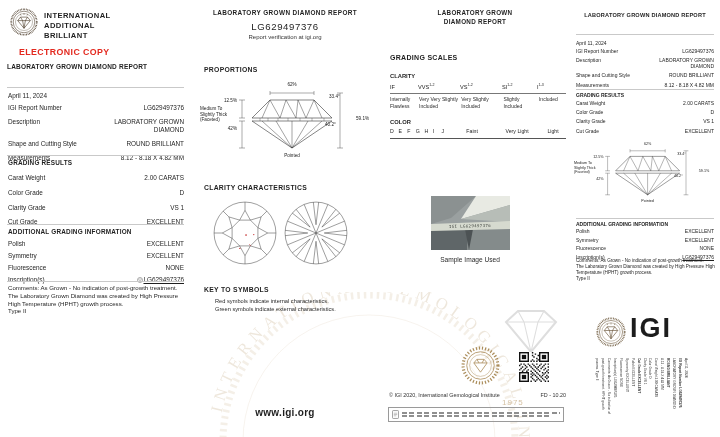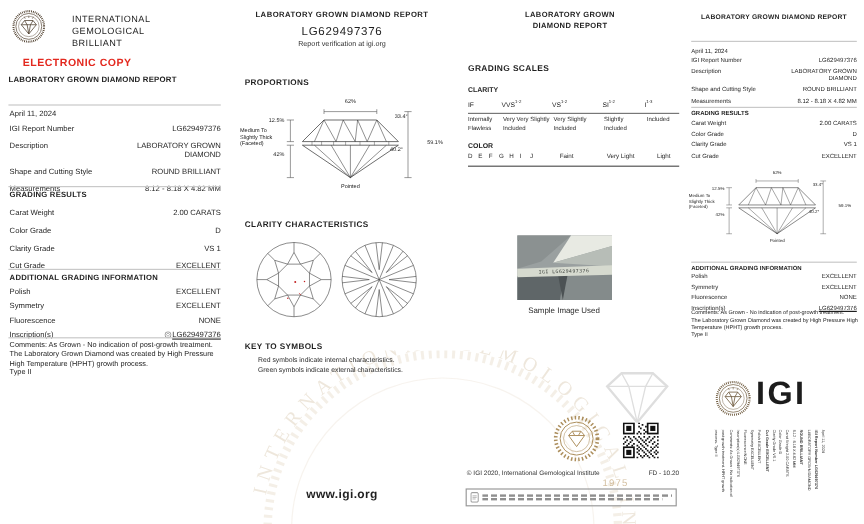--- a/index.html
+++ b/index.html
@@ -68,23 +68,23 @@
   <div class="abs wm" style="left:502px;top:398px;font-size:8px;color:#b18c55;opacity:.55;letter-spacing:1px;">1975</div>
 
   <div class="lp">
     <svg class="abs emb-dark" style="left:10px;top:8px;width:28px;height:28px" viewBox="0 0 40 40">
       <circle cx="20" cy="20" r="18.2" fill="none" stroke="currentColor" stroke-width="2.4" stroke-dasharray="1 1.2"></circle>
       <circle cx="20" cy="20" r="15.4" fill="none" stroke="currentColor" stroke-width=".8"></circle>
       <circle cx="20" cy="20" r="12.2" fill="none" stroke="currentColor" stroke-width=".5"></circle>
       <path fill="none" stroke="currentColor" stroke-width=".9" d="M11 18 15 13H25L29 18 20 29Z M11 18H29M15 13 18 18M25 13 22 18M18 18 20 29M22 18 20 29"></path>
       <path stroke="currentColor" stroke-width=".7" d="M20 7.5V10M14.5 8.5 15.8 10.8M25.5 8.5 24.2 10.8"></path>
     </svg>
-    <div class="abs" style="left:60px;top:11px;font-size:7.6px;font-weight:normal;line-height:1.3;letter-spacing:.4px;">
+    <div class="abs" style="left:44px;top:11px;font-size:7.6px;font-weight:bold;line-height:1.3;letter-spacing:.4px;">
       <div>INTERNATIONAL</div>
-      <div>GEMOLOGICAL</div>
+      <div>ADDITIONAL</div>
       <div>BRILLIANT</div>
     </div>
     <div class="abs b red" style="left:19px;top:47px;font-size:8.8px;letter-spacing:.4px;">ELECTRONIC COPY</div>
     <div class="abs b" style="left:7px;top:63px;font-size:6.5px;letter-spacing:.2px;">LABORATORY GROWN DIAMOND REPORT</div>
     <div class="sep" style="left:7px;top:87px;width:177px;"></div>
 
     <div class="abs" style="left:8px;top:92px;font-size:6.4px;">April 11, 2024</div>
 
     <div class="abs" style="left:8px;top:104px;width:176px;">
       <div class="lrow">

